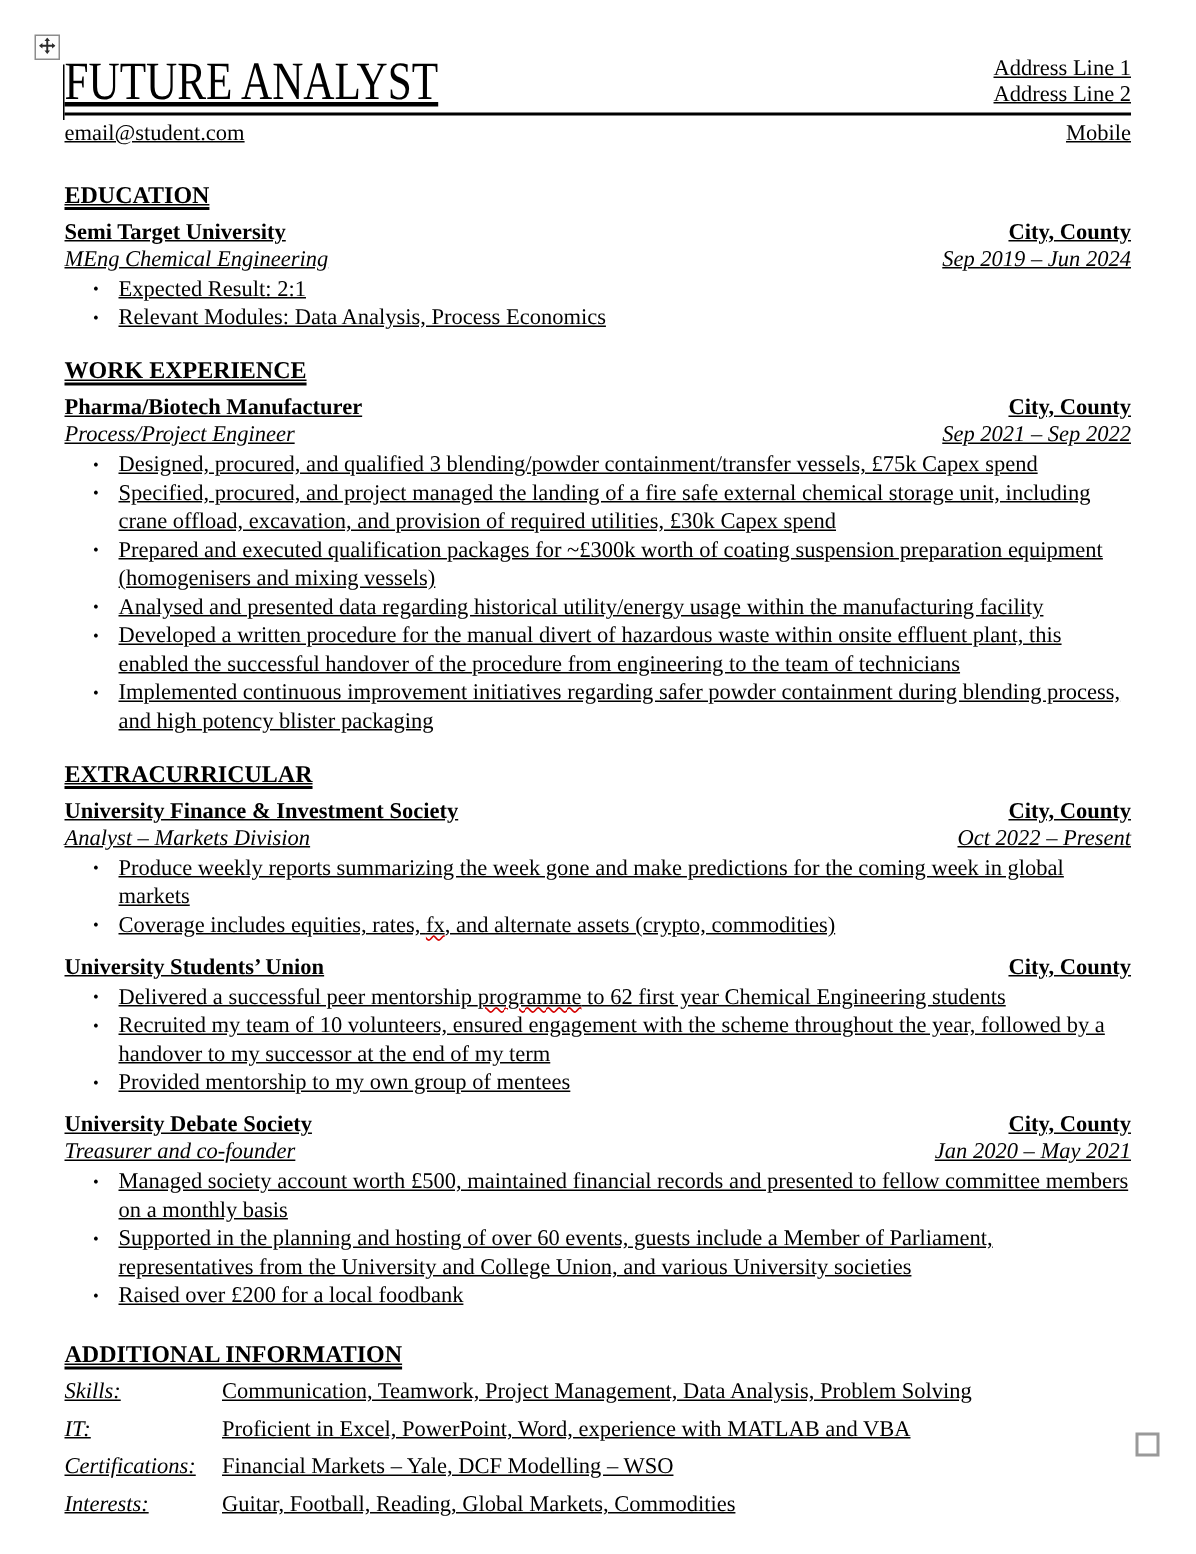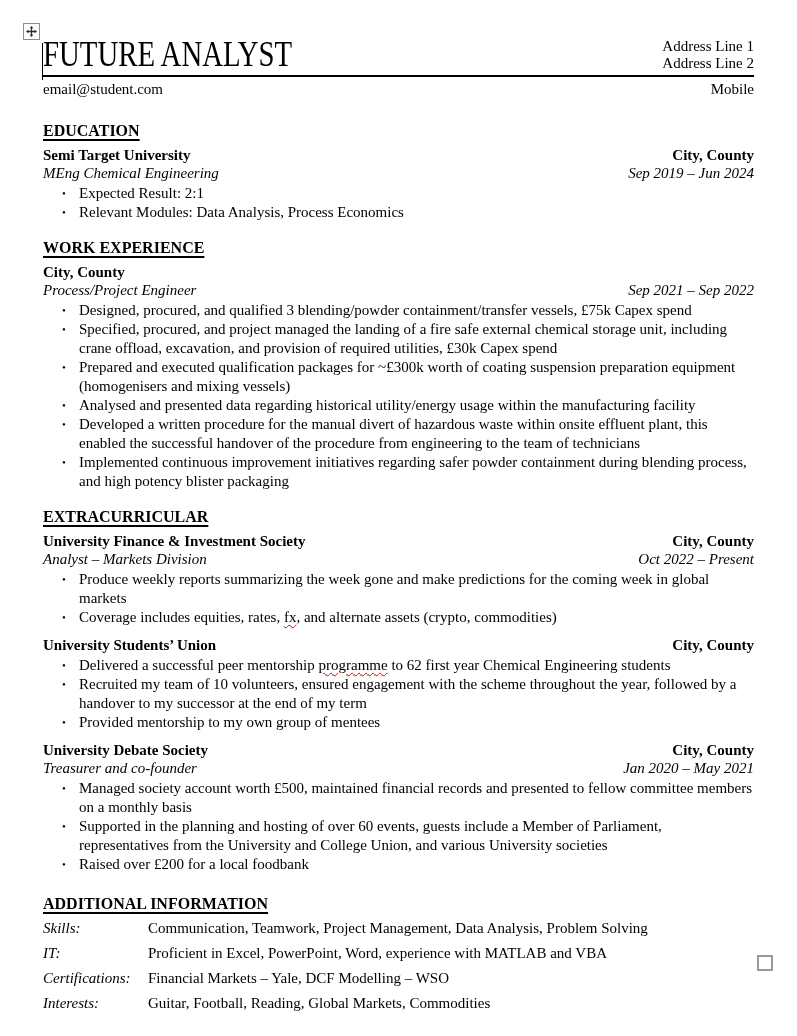--- a/index.html
+++ b/index.html
@@ -1,20 +1,20 @@
 <!DOCTYPE html>
 <html><head>
 <meta charset="utf-8">
 <style>
   html, body { margin:0; padding:0; }
   body {
     width:797px; height:1036px; background:#ffffff; color:#000;
     font-family:"Liberation Serif", "DejaVu Serif", serif;
   }
-  .page { position:relative; width:797px; height:1036px; overflow:hidden; background:#fff; }
+  .page { position:relative; width:797px; height:1036px; overflow:hidden; background:#fff;text-decoration:underline; }
   .doc { padding:0 43px; }
 
   
   .header-top {
     display:flex; justify-content:space-between; align-items:flex-end;
     padding-top:34px; border-bottom:2px solid #000; padding-bottom:1px;
   }
   .title {
     font-size:36px; line-height:40px; white-space:nowrap;
     display:inline-block; transform:scaleX(0.8); transform-origin:0 100%;
@@ -108,20 +108,21 @@
           <li><span>Expected Result: 2:1</span></li>
           <li><span>Relevant Modules: Data Analysis, Process Economics</span></li>
         </ul>
       </div>
     </section>
 
     <section class="sec-work">
       <h2 class="sec-heading">WORK EXPERIENCE</h2>
       <div class="entry">
         <div class="row bold">
+          <span class="left">Pharma/Biotech Manufacturer</span>
           <span class="right">City, County</span>
         </div>
         <div class="row italic">
           <span class="left">Process/Project Engineer</span>
           <span class="right">Sep 2021 – Sep 2022</span>
         </div>
         <ul class="bullets">
           <li><span>Designed, procured, and qualified 3 blending/powder containment/transfer vessels, £75k Capex spend</span></li>
           <li><span>Specified, procured, and project managed the landing of a fire safe external chemical storage unit, including crane offload, excavation, and provision of required utilities, £30k Capex spend</span></li>
           <li><span>Prepared and executed qualification packages for ~£300k worth of coating suspension preparation equipment (homogenisers and mixing vessels)</span></li>

